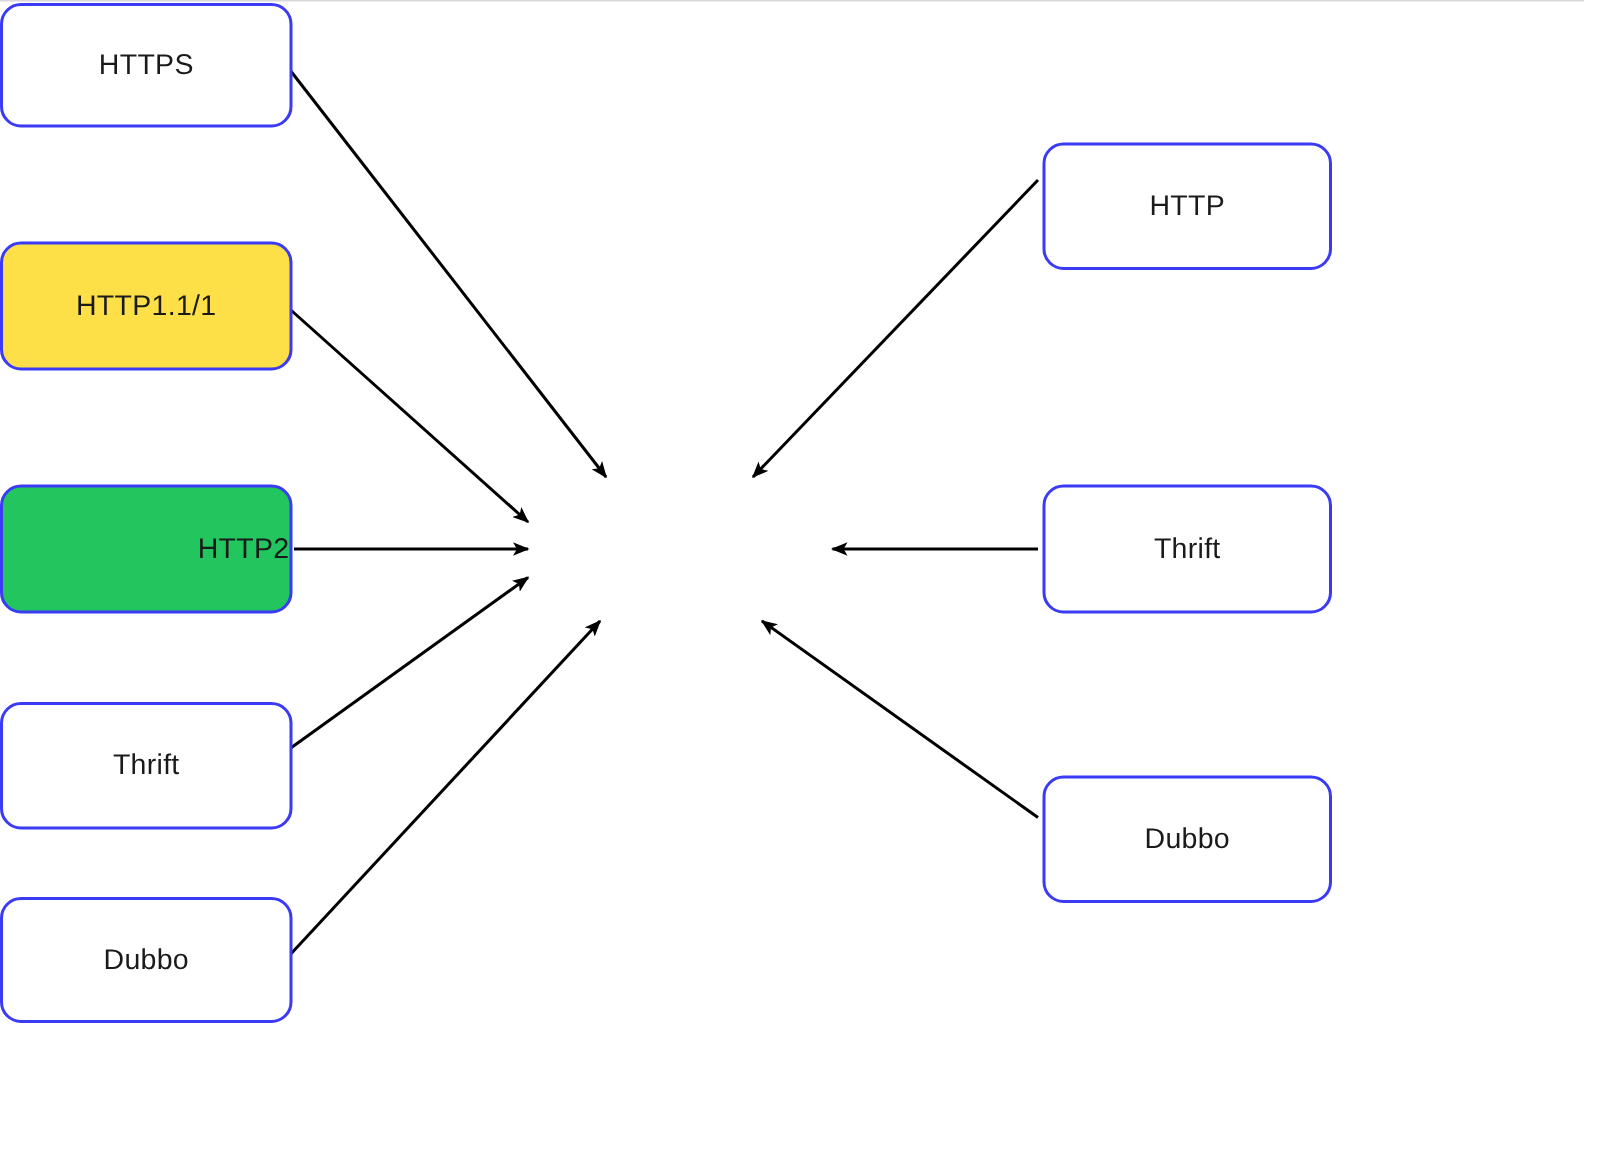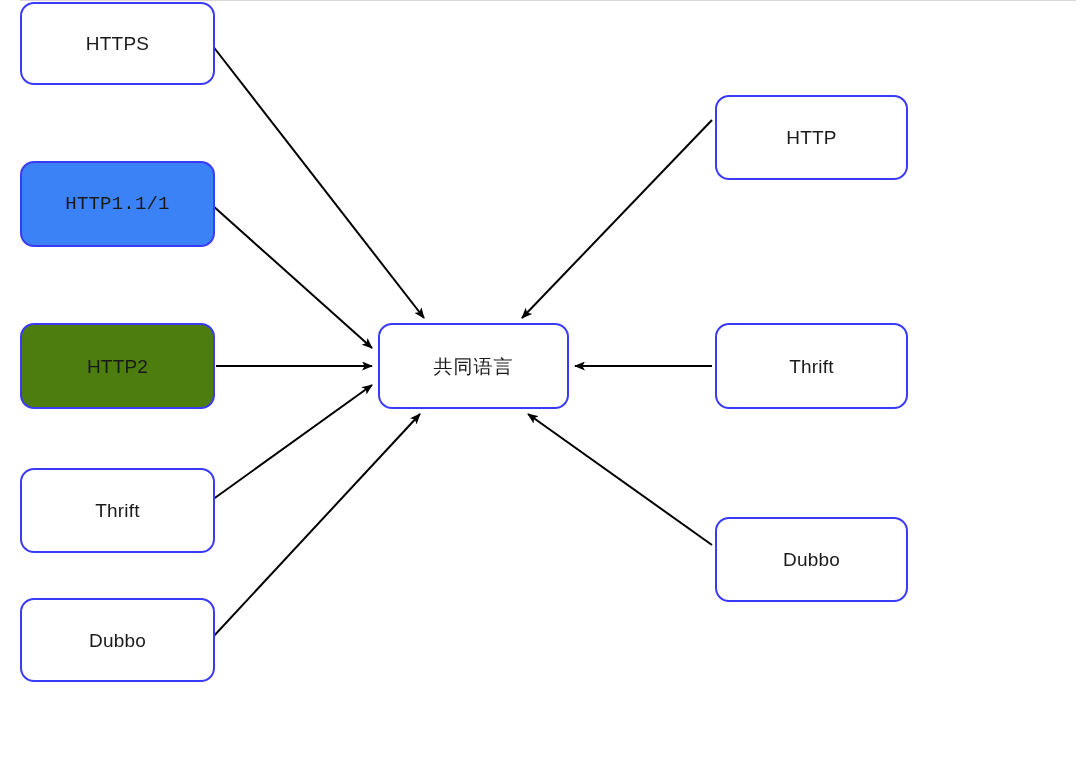--- a/index.html
+++ b/index.html
@@ -10,21 +10,20 @@
   }
   body {
     font-family: "Liberation Sans", "DejaVu Sans", sans-serif;
   }
   #canvas {
     position: relative;
     width: 1056px;
     height: 777px;
     background: #ffffff;
     overflow: hidden;
-    margin-left: 20px;
   }
   #top-rule {
     position: absolute;
     left: 0;
     top: 0;
     width: 1080px;
     height: 1px;
     background: #d8d8d8;
   }
   #edges {
@@ -78,36 +77,33 @@
         <line x1="192" y1="638" x2="400" y2="414" stroke="#000000" marker-end="url(#arrowhead)"></line>
         <line x1="692" y1="120" x2="502" y2="318" stroke="#000000" marker-end="url(#arrowhead)"></line>
         <line x1="692" y1="366" x2="555" y2="366" stroke="#000000" marker-end="url(#arrowhead)"></line>
         <line x1="692" y1="545" x2="508" y2="414" stroke="#000000" marker-end="url(#arrowhead)"></line>
       </g>
   </svg>
 
   <div class="node left" style="left: 0px; top: 2px; width: 195px; height: 83px; border-color: rgb(59, 59, 245); background: rgb(255, 255, 255);">
     <span class="node-label">HTTPS</span>
   </div>
-  <div class="node left" style="left: 0px; top: 161px; width: 195px; height: 86px; border-color: rgb(59, 59, 245); background: #3b82f6; font-family: Liberation Mono, monospace;">
+  <div class="node left" style="left: 0px; top: 161px; width: 195px; height: 86px; border-color: rgb(59, 59, 245); background: #fde047;">
     <span class="node-label">HTTP1.1/1</span>
   </div>
-  <div class="node left" style="left: 0px; top: 323px; width: 195px; height: 86px; border-color: rgb(59, 59, 245); background: #4d7c0f;">
+  <div class="node left" style="left: 0px; top: 323px; width: 195px; height: 86px; border-color: rgb(59, 59, 245); background: #22c55e; justify-content: flex-end;">
     <span class="node-label">HTTP2</span>
   </div>
   <div class="node left" style="left: 0px; top: 468px; width: 195px; height: 85px; border-color: rgb(59, 59, 245); background: rgb(255, 255, 255);">
     <span class="node-label">Thrift</span>
   </div>
   <div class="node left" style="left: 0px; top: 598px; width: 195px; height: 84px; border-color: rgb(59, 59, 245); background: rgb(255, 255, 255);">
     <span class="node-label">Dubbo</span>
   </div>
 
-  <div class="node center" style="left: 358px; top: 323px; width: 191px; height: 86px; border-color: rgb(59, 59, 245); background: rgb(255, 255, 255);">
-    <span class="node-label">共同语言</span>
-  </div>
 
   <div class="node right" style="left: 695px; top: 95px; width: 193px; height: 85px; border-color: rgb(59, 59, 245); background: rgb(255, 255, 255);">
     <span class="node-label">HTTP</span>
   </div>
   <div class="node right" style="left: 695px; top: 323px; width: 193px; height: 86px; border-color: rgb(59, 59, 245); background: rgb(255, 255, 255);">
     <span class="node-label">Thrift</span>
   </div>
   <div class="node right" style="left: 695px; top: 517px; width: 193px; height: 85px; border-color: rgb(59, 59, 245); background: rgb(255, 255, 255);">
     <span class="node-label">Dubbo</span>
   </div>

